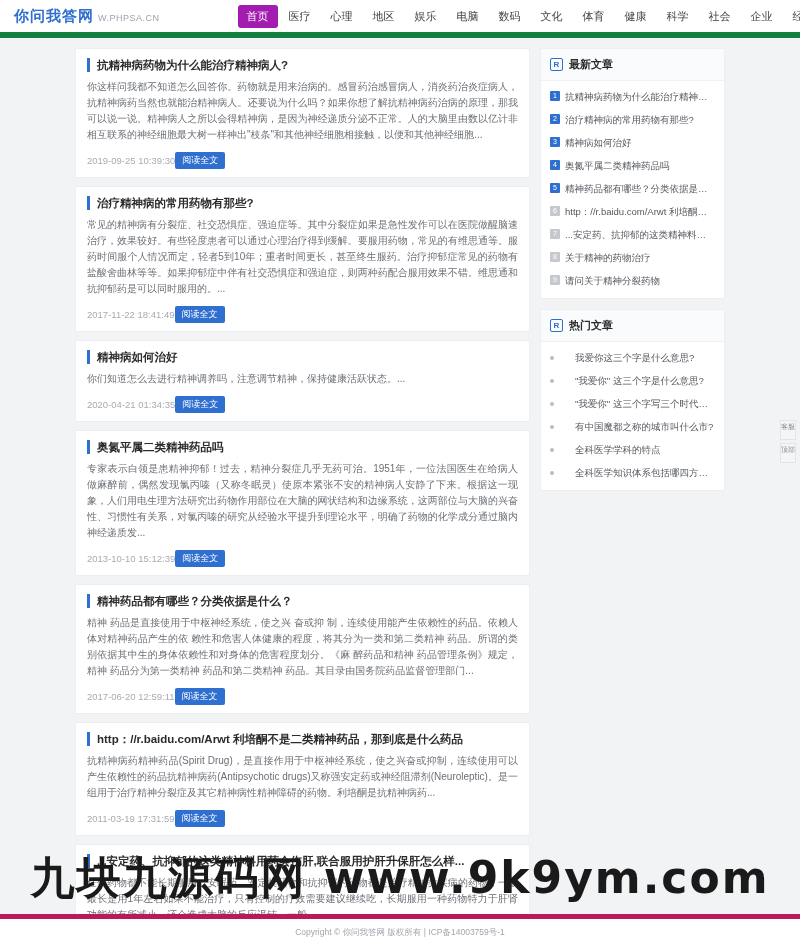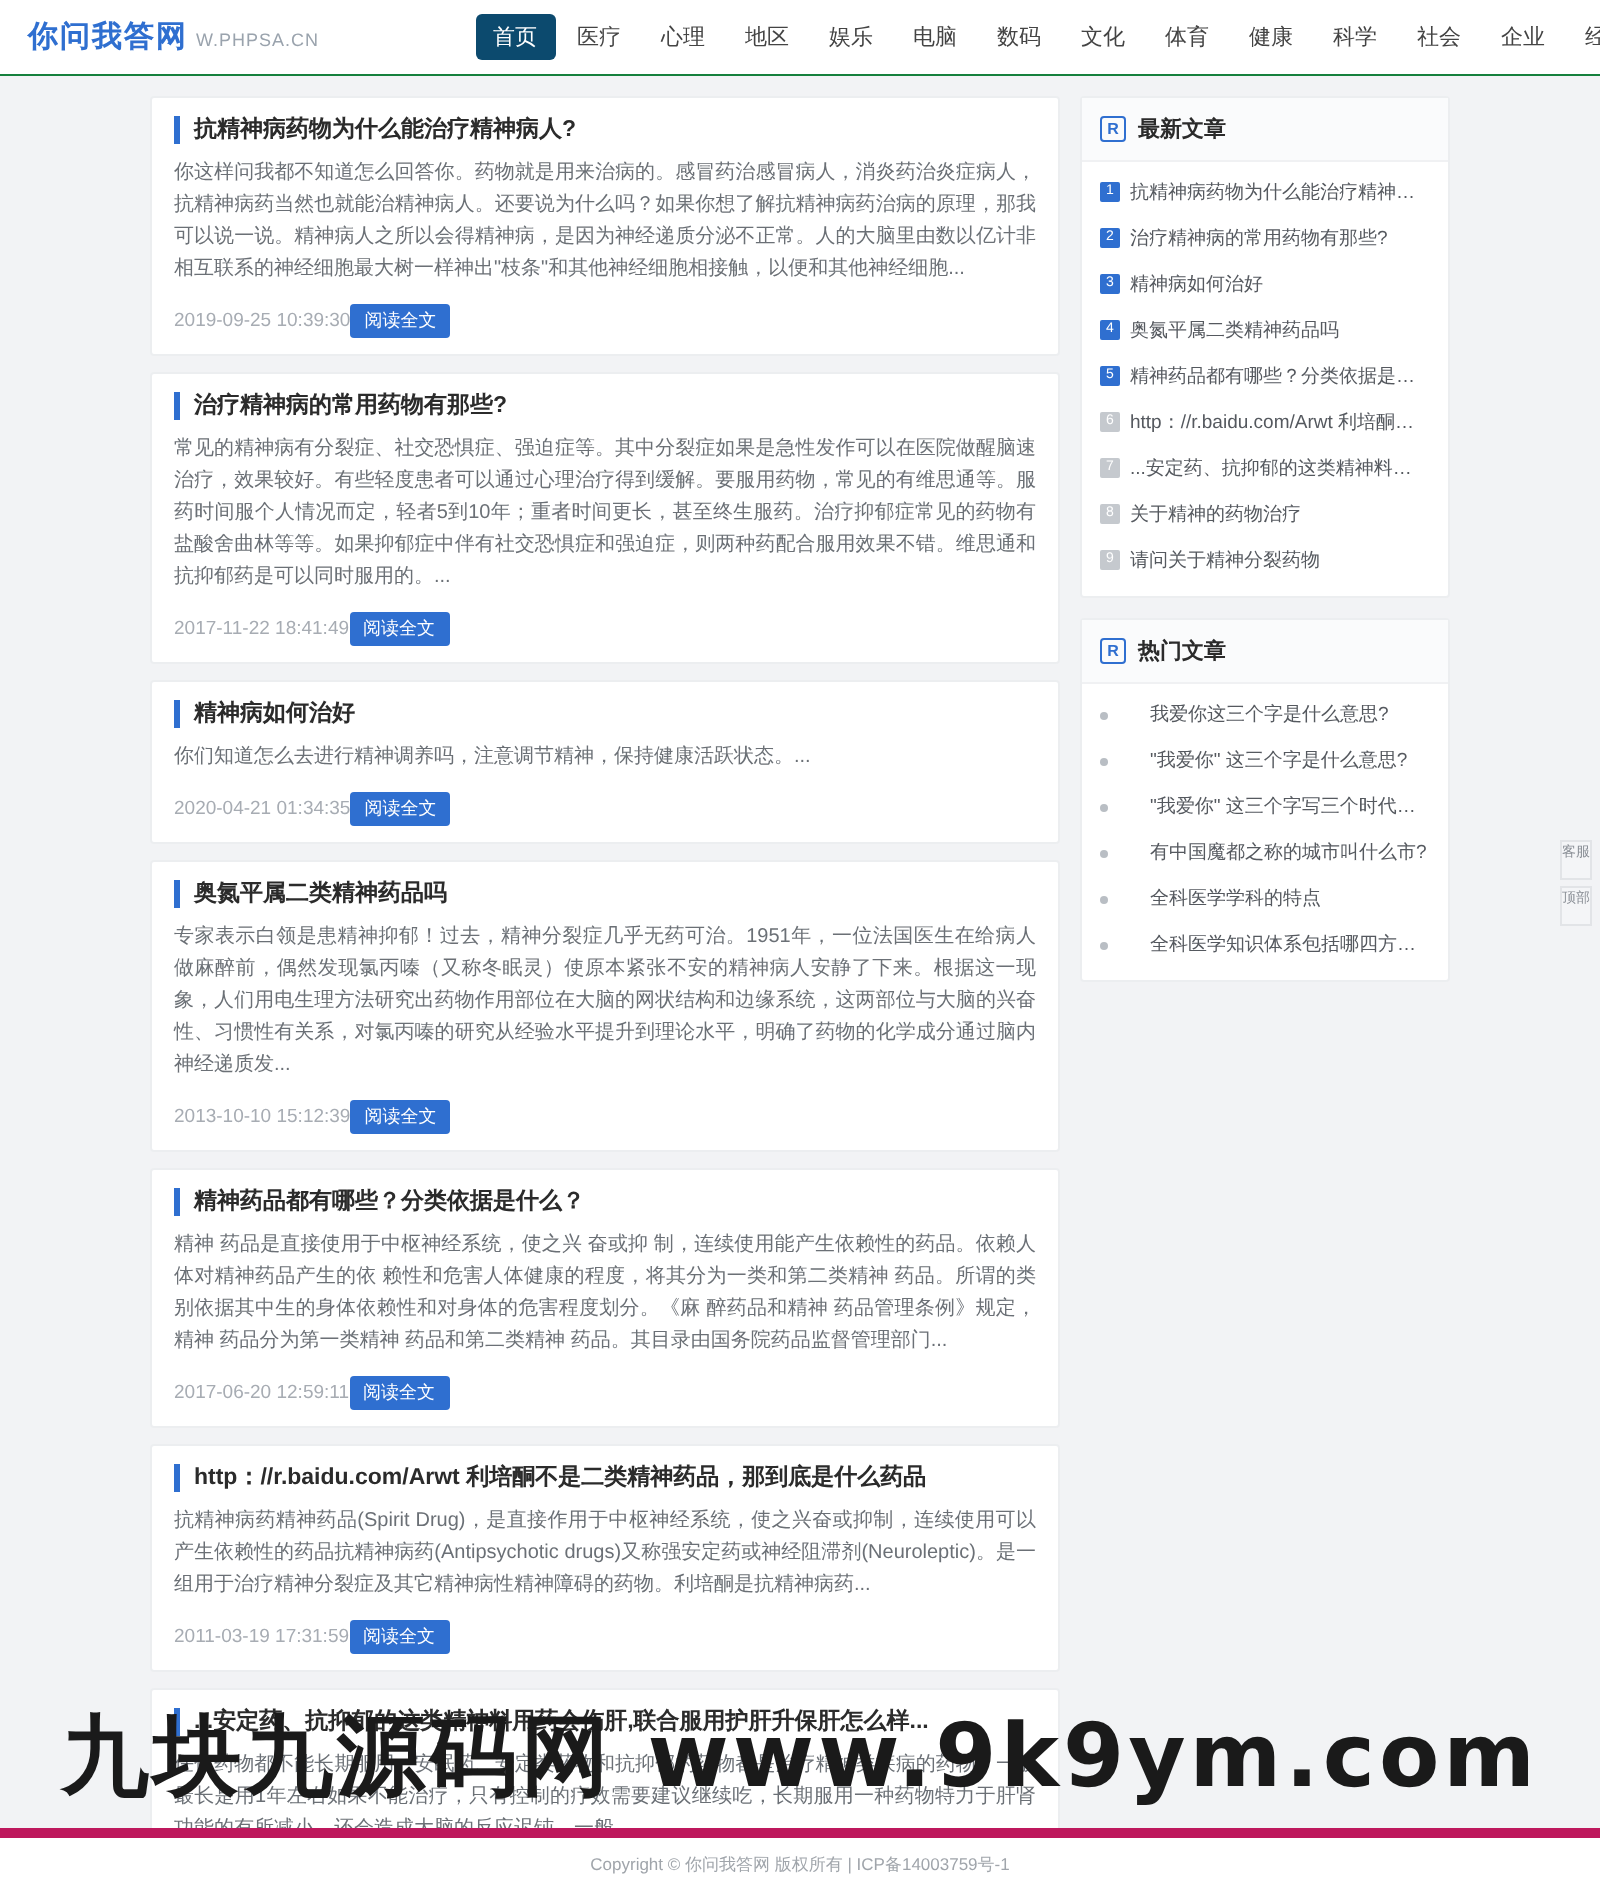--- a/index.html
+++ b/index.html
@@ -13,21 +13,21 @@
   }
   body { position: relative; }
 
   
   .header {
     background: #ffffff;
     height: 38px;
     display: flex;
     align-items: center;
     padding: 0 14px;
-    border-bottom: 1px solid #15803d;
+    border-bottom: 6px solid #15803d;
   }
   .logo {
     font-size: 15px;
     font-weight: bold;
     color: #2f6fd0;
     letter-spacing: 1px;
     white-space: nowrap;
   }
   .logo-sub {
     font-size: 9px;
@@ -43,21 +43,21 @@
   }
   .nav-item {
     font-size: 11px;
     color: #444;
     padding: 4px 9px;
     border-radius: 3px;
     white-space: nowrap;
     cursor: pointer;
   }
   .nav-item.active {
-    background: #0c4a6e;
+    background: #a21caf;
     color: #fff;
   }
 
   
   .page {
     display: flex;
     padding: 10px 0 0 0;
     width: 800px;
     gap: 10px;
     justify-content: center;

